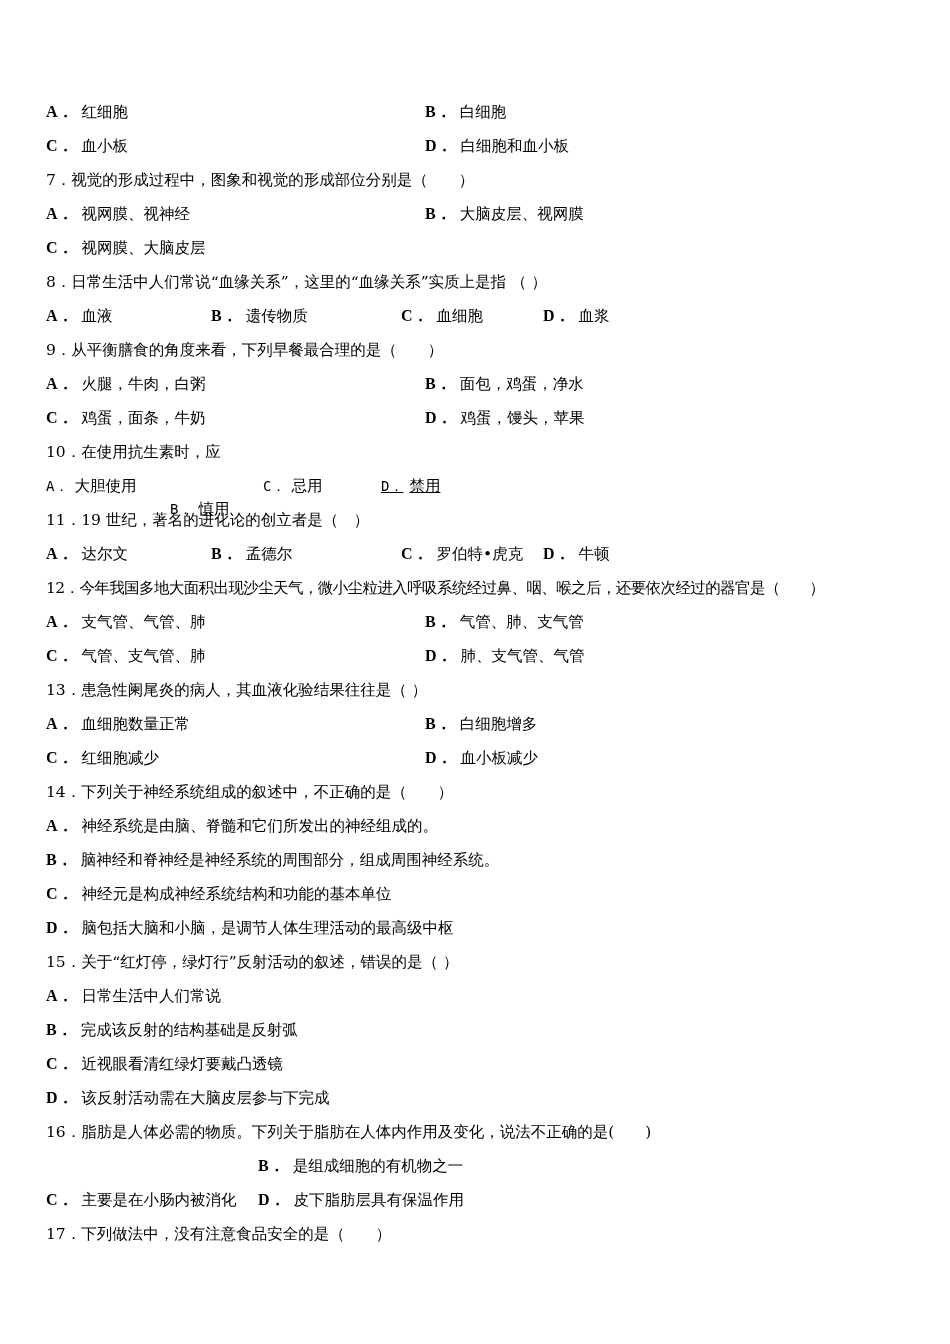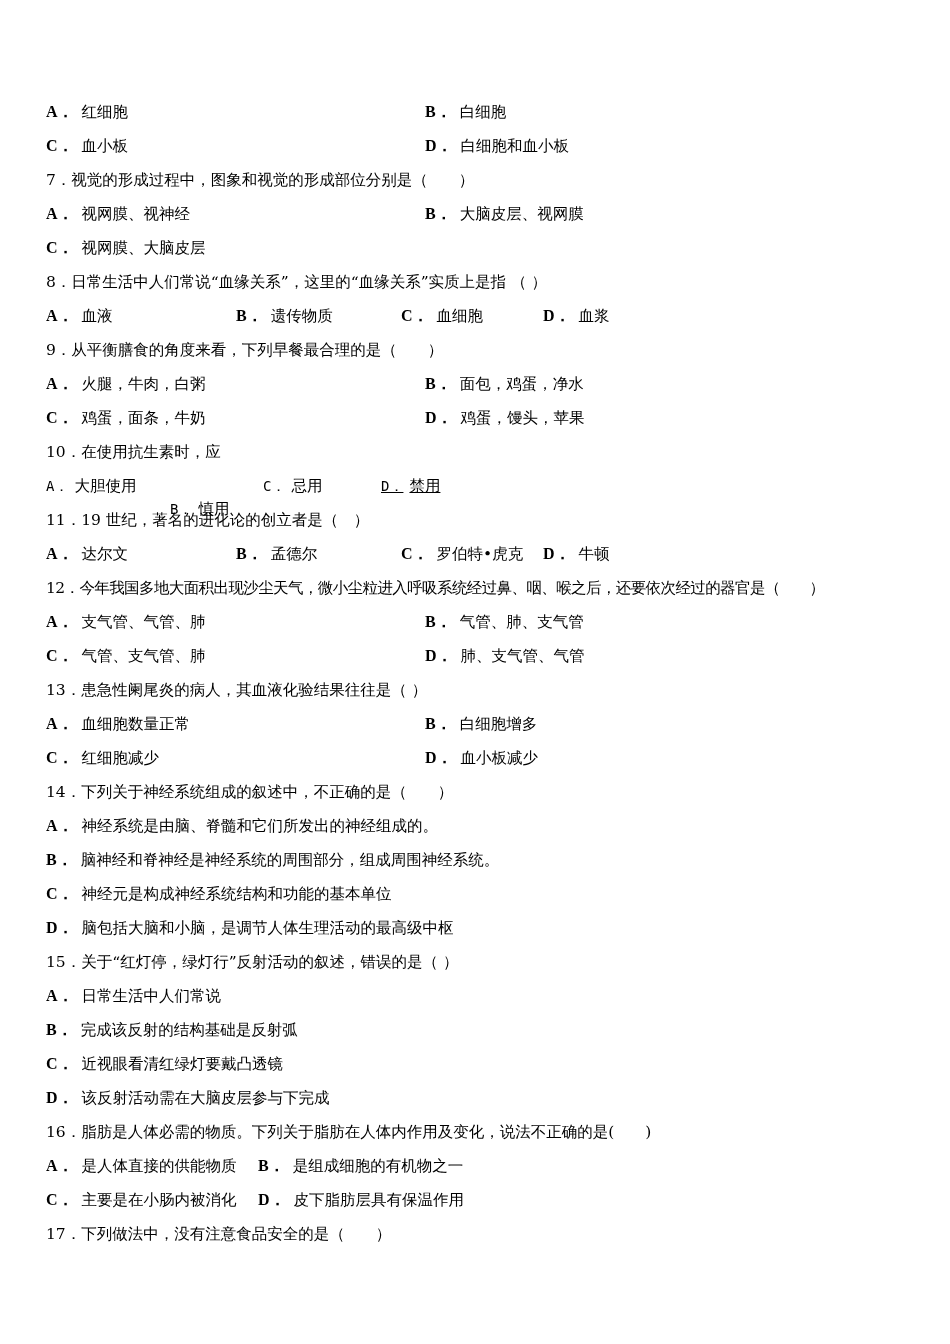--- a/index.html
+++ b/index.html
@@ -45,21 +45,21 @@
     }
     .opt .lbl.plain {
       font-weight: normal;
       font-family: "DejaVu Sans Mono", "Liberation Mono", monospace;
       font-size: 14px;
       margin-right: 6px;
     }
     .c1 { left: 46px; }
     .c2 { left: 377px; margin-left: 48px; }
     .f1 { left: 46px; }
-    .f2 { left: 211px; margin-left: 25px; }
+    .f2 { left: 211px; }
     .f3 { left: 377px; margin-left: 24px; }
     .f4 { left: 543px; }
     .q10-a { left: 46px; }
     .q10-b { left: 170px; margin-top: 23px; }
     .q10-c { left: 263px; }
     .q10-d { left: 381px; text-decoration: underline; }
     .q16-b { left: 258px; }
   </style>
 </head>
 <body>
@@ -181,21 +181,20 @@
     <span class="opt c1"><span class="lbl">C．</span><span>近视眼看清红绿灯要戴凸透镜</span></span>
   </div>
   <div class="line" style="top:986px">
     <span class="opt c1"><span class="lbl">D．</span><span>该反射活动需在大脑皮层参与下完成</span></span>
   </div>
 
   <div class="line" style="top:1020px">
     <span class="q">16．脂肪是人体必需的物质。下列关于脂肪在人体内作用及变化，说法不正确的是(　　)</span>
   </div>
   <div class="line" style="top:1054px">
-    <span class="opt c1"><span class="lbl">A．</span><span>是人体直接的供能物质</span></span>
     <span class="opt q16-b"><span class="lbl">B．</span><span>是组成细胞的有机物之一</span></span>
   </div>
   <div class="line" style="top:1088px">
     <span class="opt c1"><span class="lbl">C．</span><span>主要是在小肠内被消化</span></span>
     <span class="opt q16-b"><span class="lbl">D．</span><span>皮下脂肪层具有保温作用</span></span>
   </div>
 
   <div class="line" style="top:1122px">
     <span class="q">17．下列做法中，没有注意食品安全的是（　　）</span>
   </div>

